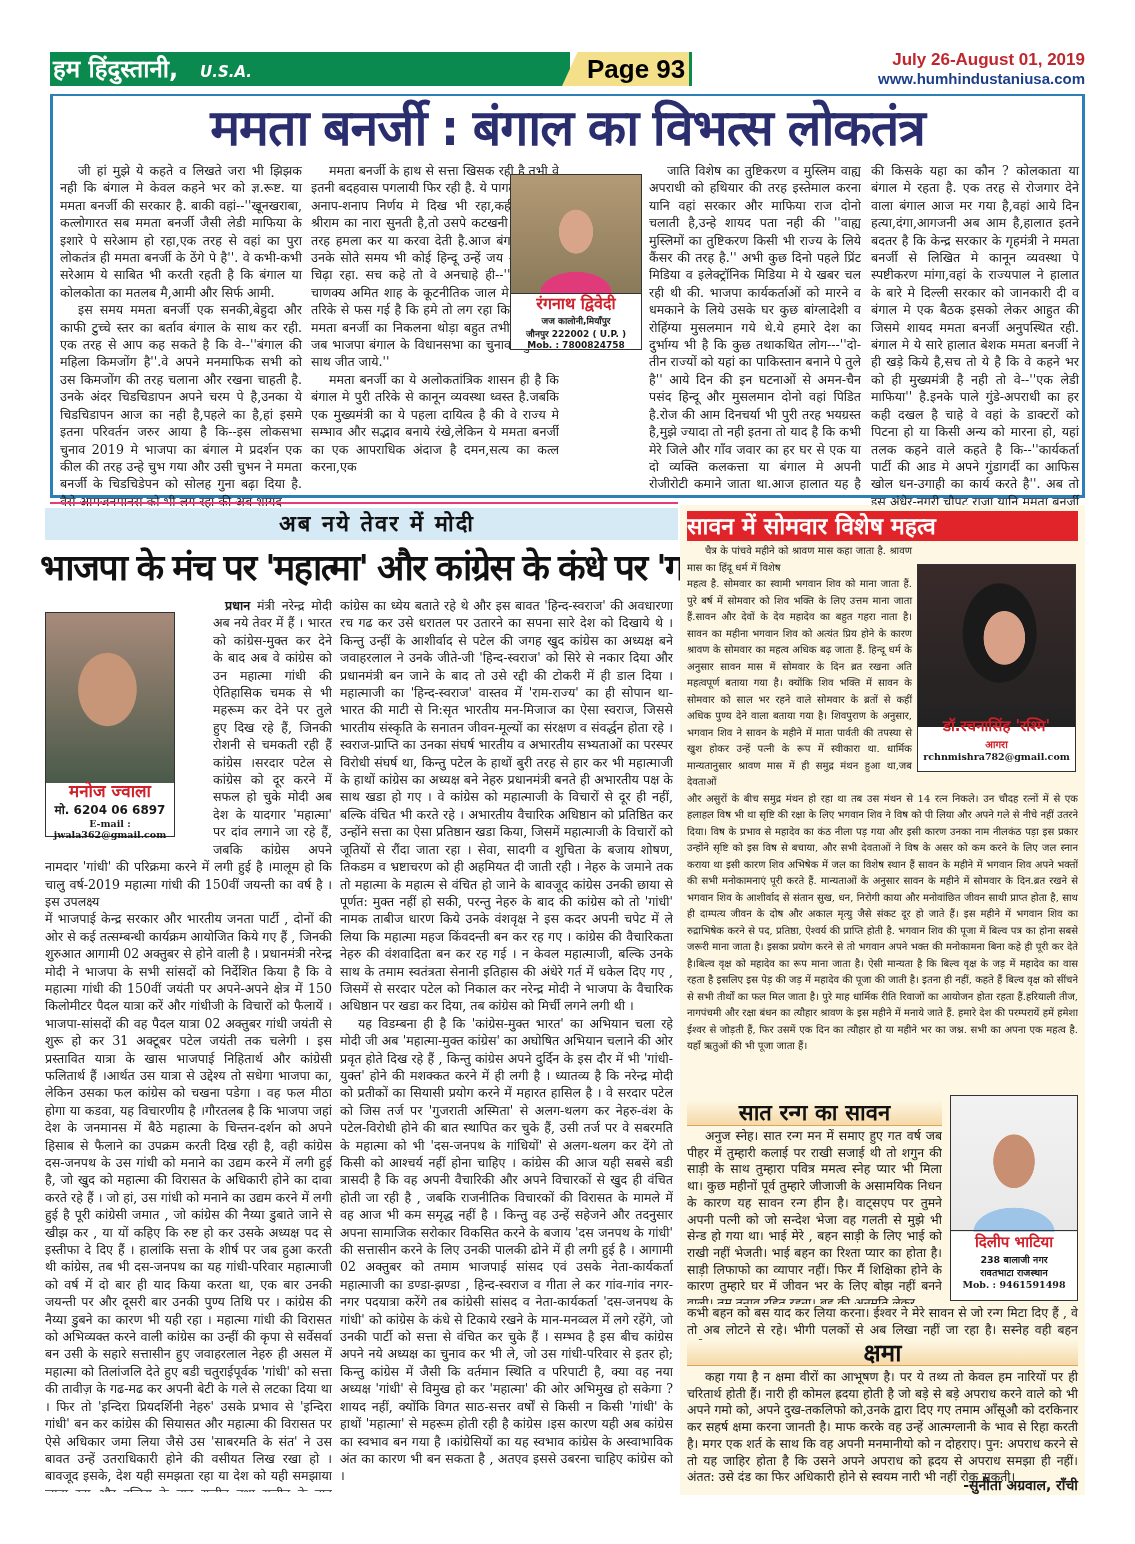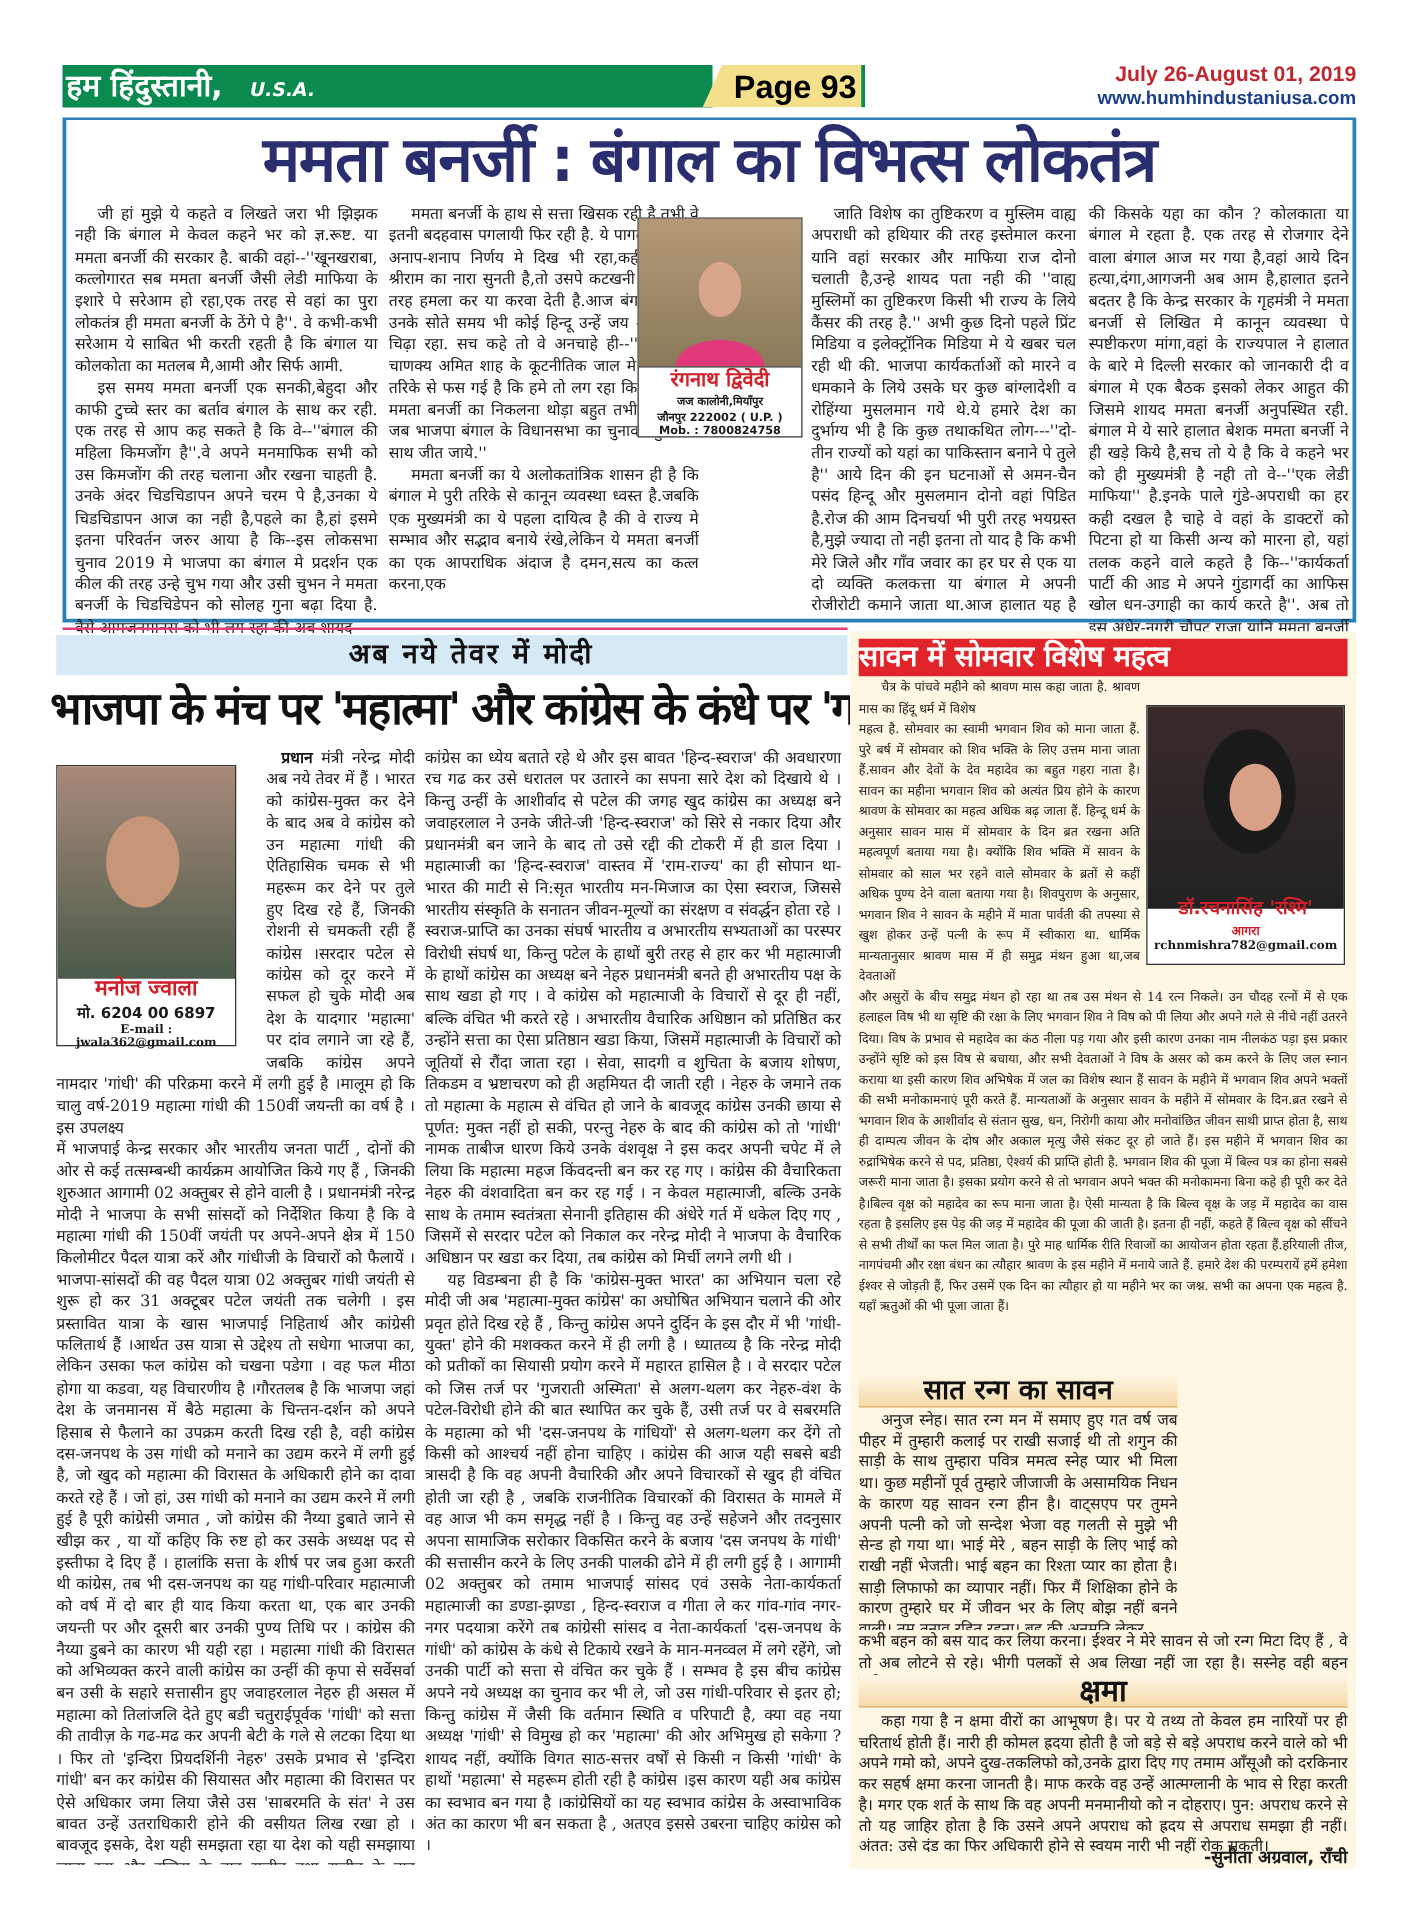--- a/index.html
+++ b/index.html
@@ -75,25 +75,25 @@
   </div>
   <div class="col" style="left:818px; top:66px; width:208px;" data-name="article1-column-4">
     <p style="text-indent:0;" data-name="article1-paragraph">की किसके यहा का कौन ? कोलकाता या बंगाल मे रहता है. एक तरह से रोजगार देने वाला बंगाल आज मर गया है,वहां आये दिन हत्या,दंगा,आगजनी अब आम है,हालात इतने बदतर है कि केन्द्र सरकार के गृहमंत्री ने ममता बनर्जी से लिखित मे कानून व्यवस्था पे स्पष्टीकरण मांगा,वहां के राज्यपाल ने हालात के बारे मे दिल्ली सरकार को जानकारी दी व बंगाल मे एक बैठक इसको लेकर आहुत की जिसमे शायद ममता बनर्जी अनुपस्थित रही. बंगाल मे ये सारे हालात बेशक ममता बनर्जी ने ही खड़े किये है,सच तो ये है कि वे कहने भर को ही मुख्यमंत्री है नही तो वे--''एक लेडी माफिया'' है.इनके पाले गुंडे-अपराधी का हर कही दखल है चाहे वे वहां के डाक्टरों को पिटना हो या किसी अन्य को मारना हो, यहां तलक कहने वाले कहते है कि--''कार्यकर्ता पार्टी की आड मे अपने गुंडागर्दी का आफिस खोल धन-उगाही का कार्य करते है''. अब तो इस अंधेर-नगरी चौपट राजा यानि ममता बनर्जी को लोकतंत्र के सबसे बड़े हथियार अपने वोटो से आज़िज आ चूकी आम जनता मार देगी और वहां इस लोकतंत्र के कानून का राज कायम होगा।</p>
   </div>
 </div>
 
 <div class="divider-pink" data-name="section-divider"></div>
 <div class="kicker" data-name="article2-kicker">अब नये तेवर में मोदी</div>
 <div class="headline2" data-name="article2-headline">भाजपा के मंच पर 'महात्मा' और कांग्रेस के कंधे पर 'गांधी'</div>
 
-<div class="photo" style="left:45px; top:612px; width:144px; height:225px;" data-name="author-photo-manoj">
+<div class="photo" style="left:45px; top:612px; width:130px; height:225px;" data-name="author-photo-manoj">
   <div class="img" style="height:170px; background: radial-gradient(ellipse 48px 60px at 48% 45%, #c79578 60%, transparent 62%), linear-gradient(#a88a7a, #4a5a4a);" data-name="portrait-image"></div>
   <div class="caption" style="height:55px;" data-name="author-caption">
     <div class="nm" style="font-size:17px; line-height:20px;" data-name="author-name">मनोज ज्वाला</div>
-    <div style="font-size:12px; font-weight:bold;" data-name="author-mobile">मो. 6204 00 6897</div>
+    <div style="font-size:12px; font-weight:bold;" data-name="author-mobile">मो. 6204 06 6897</div>
     <div style="font-size:9.5px; font-weight:bold; font-family:'DejaVu Serif', serif;" data-name="author-email">E-mail : jwala362@gmail.com</div>
   </div>
 </div>
 
 <div class="col" style="left:45px; top:597px; width:287px; height:895px; overflow:hidden;" data-name="article2-column-1">
   <p style="text-indent:12px; padding-left:0;" data-name="article2-intro">
     <b data-name="article2-lead-word">प्रधान</b><span data-name="article2-intro-text"> मंत्री नरेन्द्र मोदी अब नये तेवर में हैं । भारत को कांग्रेस-मुक्त कर देने के बाद अब वे कांग्रेस को उन महात्मा गांधी की ऐतिहासिक चमक से भी महरूम कर देने पर तुले हुए दिख रहे हैं, जिनकी रोशनी से चमकती रही हैं कांग्रेस ।सरदार पटेल से कांग्रेस को दूर करने में सफल हो चुके मोदी अब देश के यादगार 'महात्मा' पर दांव लगाने जा रहे हैं, जबकि कांग्रेस अपने नामदार 'गांधी' की परिक्रमा करने में लगी हुई है ।मालूम हो कि चालु वर्ष-2019 महात्मा गांधी की 150वीं जयन्ती का वर्ष है । इस उपलक्ष्य</span>
   </p>
   <p style="text-indent:0;" data-name="article2-paragraph">में भाजपाई केन्द्र सरकार और भारतीय जनता पार्टी , दोनों की ओर से कई तत्सम्बन्धी कार्यक्रम आयोजित किये गए हैं , जिनकी शुरुआत आगामी 02 अक्तुबर से होने वाली है । प्रधानमंत्री नरेन्द्र मोदी ने भाजपा के सभी सांसदों को निर्देशित किया है कि वे महात्मा गांधी की 150वीं जयंती पर अपने-अपने क्षेत्र में 150 किलोमीटर पैदल यात्रा करें और गांधीजी के विचारों को फैलायें । भाजपा-सांसदों की वह पैदल यात्रा 02 अक्तुबर गांधी जयंती से शुरू हो कर 31 अक्टूबर पटेल जयंती तक चलेगी । इस प्रस्तावित यात्रा के खास भाजपाई निहितार्थ और कांग्रेसी फलितार्थ हैं ।आर्थत उस यात्रा से उद्देश्य तो सधेगा भाजपा का, लेकिन उसका फल कांग्रेस को चखना पडेगा । वह फल मीठा होगा या कडवा, यह विचारणीय है ।गौरतलब है कि भाजपा जहां देश के जनमानस में बैठे महात्मा के चिन्तन-दर्शन को अपने हिसाब से फैलाने का उपक्रम करती दिख रही है, वही कांग्रेस दस-जनपथ के उस गांधी को मनाने का उद्यम करने में लगी हुई है, जो खुद को महात्मा की विरासत के अधिकारी होने का दावा करते रहे हैं । जो हां, उस गांधी को मनाने का उद्यम करने में लगी हुई है पूरी कांग्रेसी जमात , जो कांग्रेस की नैय्या डुबाते जाने से खीझ कर , या यों कहिए कि रुष्ट हो कर उसके अध्यक्ष पद से इस्तीफा दे दिए हैं । हालांकि सत्ता के शीर्ष पर जब हुआ करती थी कांग्रेस, तब भी दस-जनपथ का यह गांधी-परिवार महात्माजी को वर्ष में दो बार ही याद किया करता था, एक बार उनकी जयन्ती पर और दूसरी बार उनकी पुण्य तिथि पर । कांग्रेस की नैय्या डुबने का कारण भी यही रहा । महात्मा गांधी की विरासत को अभिव्यक्त करने वाली कांग्रेस का उन्हीं की कृपा से सर्वेसर्वा बन उसी के सहारे सत्तासीन हुए जवाहरलाल नेहरु ही असल में महात्मा को तिलांजलि देते हुए बडी चतुराईपूर्वक 'गांधी' को सत्ता की तावीज़ के गढ-मढ कर अपनी बेटी के गले से लटका दिया था । फिर तो 'इन्दिरा प्रियदर्शिनी नेहरु' उसके प्रभाव से 'इन्दिरा गांधी' बन कर कांग्रेस की सियासत और महात्मा की विरासत पर ऐसे अधिकार जमा लिया जैसे उस 'साबरमति के संत' ने उस बावत उन्हें उतराधिकारी होने की वसीयत लिख रखा हो । बावजूद इसके, देश यही समझता रहा या देश को यही समझाया जाता रहा और इन्दिरा के बाद राजीव तथा राजीव के बाद सोनिया व राहुल सभी उस ताबीज को धारण किये रहे तथा उसी की बदौलत कांग्रेस का सर्वेसर्वा बन पूरे साठ-बासठ वर्षों तक ये तमाम गांधी सत्ता-सुख भोगते रहे । जबकि , महात्मा के विचारों की छाया से भी बचते रहे और गाहे-बगाहे उनकी ऐसी-तैसी भी करते रहे । जाहिर है, सत्ता के सौदागर बने इन 'गांधियों' की विरादरी के हाथों कांग्रेस उस महात्मा से वंचित होती रही, जो राजसत्ता के भारतीय सनातन मूल्यों की वकालत करते रहे थे , जो धर्मविहीन राजनीति को अनर्थकारी बताते रहे थे , जो रामराज्य की स्थापना को</p>
 </div>
@@ -125,20 +125,29 @@
       <div style="font-size:9.5px; font-weight:bold; font-family:'DejaVu Serif', serif;" data-name="author-email">rchnmishra782@gmail.com</div>
     </div>
   </div>
 
   <div class="sub-banner" style="left:7px; top:595px; width:255px; height:26px; font-size:22px; line-height:26px;" data-name="sidebar-section2-title">सात रन्ग का सावन</div>
 
   <div class="col" style="left:7px; top:623px; width:255px; height:176px; overflow:hidden; font-size:12.4px; line-height:16.7px;" data-name="sidebar-section2-body">
     <p data-name="sidebar-section2-paragraph">अनुज स्नेह। सात रन्ग मन में समाए हुए गत वर्ष जब पीहर में तुम्हारी कलाई पर राखी सजाई थी तो शगुन की साड़ी के साथ तुम्हारा पवित्र ममत्व स्नेह प्यार भी मिला था। कुछ महीनों पूर्व तुम्हारे जीजाजी के असामयिक निधन के कारण यह सावन रन्ग हीन है। वाट्सएप पर तुमने अपनी पत्नी को जो सन्देश भेजा वह गलती से मुझे भी सेन्ड हो गया था। भाई मेरे , बहन साड़ी के लिए भाई को राखी नहीं भेजती। भाई बहन का रिश्ता प्यार का होता है। साड़ी लिफाफो का व्यापार नहीं। फिर मैं शिक्षिका होने के कारण तुम्हारे घर में जीवन भर के लिए बोझ नहीं बनने वाली। तुम तनाव रहित रहना। बहू की अनुमति लेकर</p>
   </div>
 
+  <div class="photo" style="left:270px; top:590px; width:128px; height:206px;" data-name="author-photo-dilip">
+    <div class="img" style="height:136px; background: radial-gradient(ellipse 34px 44px at 50% 48%, #c98f72 60%, transparent 62%), radial-gradient(ellipse 50px 30px at 50% 100%, #9ec5e8 80%, transparent 82%), linear-gradient(#f2f2f2, #e8e8e8);" data-name="portrait-image"></div>
+    <div class="caption" style="height:70px; border-top:1px solid #333;" data-name="author-caption">
+      <div class="nm" style="font-size:15px; line-height:22px;" data-name="author-name">दिलीप भाटिया</div>
+      <div style="font-size:9.5px; font-weight:bold;" data-name="author-address-1">238 बालाजी नगर</div>
+      <div style="font-size:9.5px; font-weight:bold;" data-name="author-address-2">रावतभाटा राजस्थान</div>
+      <div style="font-size:9.5px; font-weight:bold; font-family:'DejaVu Serif', serif;" data-name="author-mobile">Mob. : 9461591498</div>
+    </div>
+  </div>
 
   <div class="col" style="left:7px; top:800px; width:391px; font-size:12.4px; line-height:16.7px;" data-name="sidebar-section2-continued">
     <p style="text-indent:0;" data-name="sidebar-section2-paragraph">कभी बहन को बस याद कर लिया करना। ईश्वर ने मेरे सावन से जो रन्ग मिटा दिए हैं , वे तो अब लोटने से रहे। भीगी पलकों से अब लिखा नहीं जा रहा है। सस्नेह वही बहन मनीषा।</p>
   </div>
 
   <div class="sub-banner" style="left:7px; top:835px; width:391px; height:26px; font-size:24px; line-height:26px;" data-name="sidebar-section3-title">क्षमा</div>
 
   <div class="col" style="left:7px; top:864px; width:391px; font-size:12.4px; line-height:16.7px;" data-name="sidebar-section3-body">
     <p data-name="sidebar-section3-paragraph">कहा गया है न क्षमा वीरों का आभूषण है। पर ये तथ्य तो केवल हम नारियों पर ही चरितार्थ होती हैं। नारी ही कोमल ह्रदया होती है जो बड़े से बड़े अपराध करने वाले को भी अपने गमो को, अपने दुख-तकलिफो को,उनके द्वारा दिए गए तमाम आँसूऔ को दरकिनार कर सहर्ष क्षमा करना जानती है। माफ करके वह उन्हें आत्मग्लानी के भाव से रिहा करती है। मगर एक शर्त के साथ कि वह अपनी मनमानीयो को न दोहराए। पुन: अपराध करने से तो यह जाहिर होता है कि उसने अपने अपराध को ह्रदय से अपराध समझा ही नहीं। अंतत: उसे दंड का फिर अधिकारी होने से स्वयम नारी भी नहीं रोक सकती।</p>
   </div>

